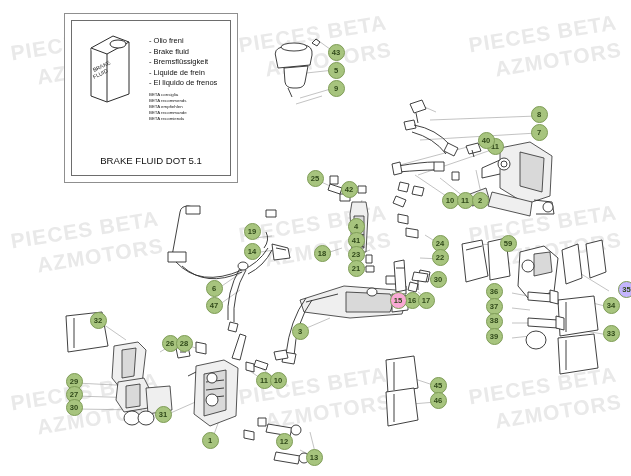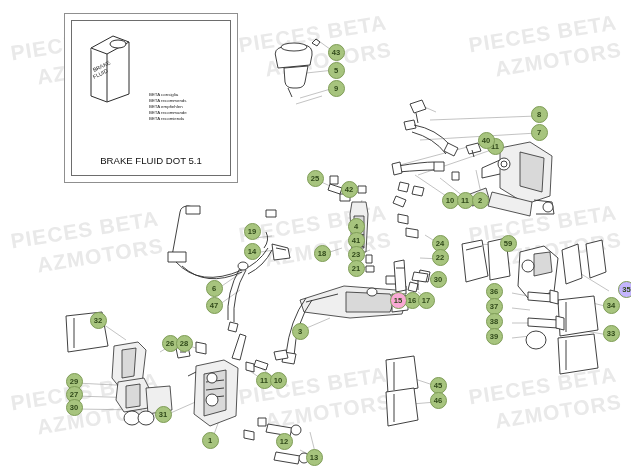--- a/index.html
+++ b/index.html
@@ -329,20 +329,27 @@
 
     <svg class="bottle" viewBox="0 0 46 76">
       <path fill="#fff" stroke="#2b2b2b" stroke-width="1" d="M4 18 L26 6 L42 12 L42 64 L20 72 L4 66 Z"></path>
       <path fill="#fff" stroke="#2b2b2b" stroke-width="1" d="M4 18 L20 24 L20 72"></path>
       <path fill="none" stroke="#2b2b2b" stroke-width="1" d="M20 24 L42 12"></path>
       <ellipse fill="#fff" stroke="#2b2b2b" stroke-width="1" cx="31" cy="14" rx="8" ry="4"></ellipse>
       <text x="7" y="42" font-size="5.5" fill="#222" font-family="Liberation Sans, sans-serif" transform="rotate(-26 7 42)" id="bl1">BRAKE</text>
       <text x="7" y="49" font-size="5.5" fill="#222" font-family="Liberation Sans, sans-serif" transform="rotate(-26 7 49)" id="bl2">FLUID</text>
     </svg>
 
+    <div class="legend-list">
+        <div>- Olio freni</div>
+        <div>- Brake fluid</div>
+        <div>- Bremsflüssigkeit</div>
+        <div>- Liquide de frein</div>
+        <div>- El liquido de frenos</div>
+      </div>
     <div class="beta-list">
         <div>BETA consiglia</div>
         <div>BETA recommends</div>
         <div>BETA empfiehlen</div>
         <div>BETA recommande</div>
         <div>BETA recomienda</div>
       </div>
     <div class="dot51">BRAKE FLUID DOT 5.1</div>
   </div>
 
@@ -370,21 +377,21 @@
       <div class="cal" style="left: 431.5px; top: 234.5px; background: rgb(167, 196, 126); border-color: rgb(126, 156, 86); color: rgb(48, 73, 26);">24</div>
       <div class="cal" style="left: 431.5px; top: 248.5px; background: rgb(167, 196, 126); border-color: rgb(126, 156, 86); color: rgb(48, 73, 26);">22</div>
       <div class="cal" style="left: 205.5px; top: 279.5px; background: rgb(167, 196, 126); border-color: rgb(126, 156, 86); color: rgb(48, 73, 26);">6</div>
       <div class="cal" style="left: 205.5px; top: 296.5px; background: rgb(167, 196, 126); border-color: rgb(126, 156, 86); color: rgb(48, 73, 26);">47</div>
       <div class="cal" style="left: 429.5px; top: 270.5px; background: rgb(167, 196, 126); border-color: rgb(126, 156, 86); color: rgb(48, 73, 26);">30</div>
       <div class="cal" style="left: 403.5px; top: 291.5px; background: rgb(167, 196, 126); border-color: rgb(126, 156, 86); color: rgb(48, 73, 26);">16</div>
       <div class="cal" style="left: 417.5px; top: 291.5px; background: rgb(167, 196, 126); border-color: rgb(126, 156, 86); color: rgb(48, 73, 26);">17</div>
       <div class="cal" style="left: 389.5px; top: 291.5px; background: #f9a8d4; border-color: rgb(126, 156, 86); color: rgb(48, 73, 26);">15</div>
       <div class="cal" style="left: 485.5px; top: 282.5px; background: rgb(167, 196, 126); border-color: rgb(126, 156, 86); color: rgb(48, 73, 26);">36</div>
       <div class="cal" style="left: 485.5px; top: 297.5px; background: rgb(167, 196, 126); border-color: rgb(126, 156, 86); color: rgb(48, 73, 26);">37</div>
-      <div class="cal" style="left: 485.5px; top: 312.5px; background: rgb(167, 196, 126); border-color: rgb(126, 156, 86); color: rgb(48, 73, 26);">38</div>
+      <div class="cal" style="left: 485.5px; top: 312.5px; background: rgb(167, 196, 126); border-color: rgb(126, 156, 86); color: rgb(48, 73, 26); font-family: Liberation Mono, monospace;">38</div>
       <div class="cal" style="left: 485.5px; top: 327.5px; background: rgb(167, 196, 126); border-color: rgb(126, 156, 86); color: rgb(48, 73, 26);">39</div>
       <div class="cal" style="left: 618px; top: 280.5px; background: #c4b5fd; border-color: rgb(126, 156, 86); color: rgb(48, 73, 26);">35</div>
       <div class="cal" style="left: 602.5px; top: 296.5px; background: rgb(167, 196, 126); border-color: rgb(126, 156, 86); color: rgb(48, 73, 26);">34</div>
       <div class="cal" style="left: 602.5px; top: 324.5px; background: rgb(167, 196, 126); border-color: rgb(126, 156, 86); color: rgb(48, 73, 26);">33</div>
       <div class="cal" style="left: 291.5px; top: 322.5px; background: rgb(167, 196, 126); border-color: rgb(126, 156, 86); color: rgb(48, 73, 26);">3</div>
       <div class="cal" style="left: 89.5px; top: 311.5px; background: rgb(167, 196, 126); border-color: rgb(126, 156, 86); color: rgb(48, 73, 26);">32</div>
       <div class="cal" style="left: 65.5px; top: 372.5px; background: rgb(167, 196, 126); border-color: rgb(126, 156, 86); color: rgb(48, 73, 26);">29</div>
       <div class="cal" style="left: 65.5px; top: 385.5px; background: rgb(167, 196, 126); border-color: rgb(126, 156, 86); color: rgb(48, 73, 26);">27</div>
       <div class="cal" style="left: 65.5px; top: 398.5px; background: rgb(167, 196, 126); border-color: rgb(126, 156, 86); color: rgb(48, 73, 26);">30</div>
       <div class="cal" style="left: 161.5px; top: 334.5px; background: rgb(167, 196, 126); border-color: rgb(126, 156, 86); color: rgb(48, 73, 26);">26</div>

